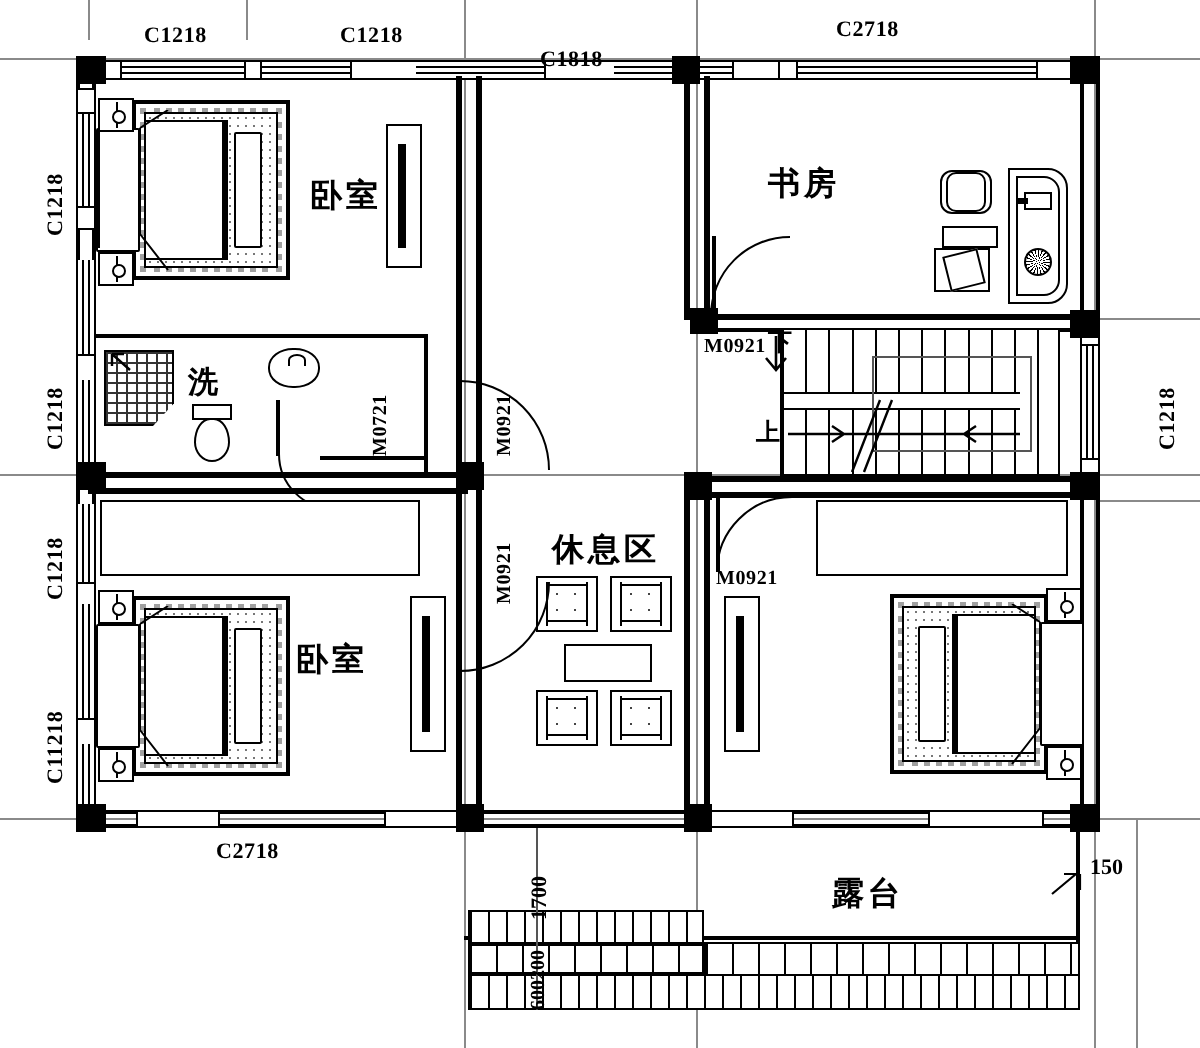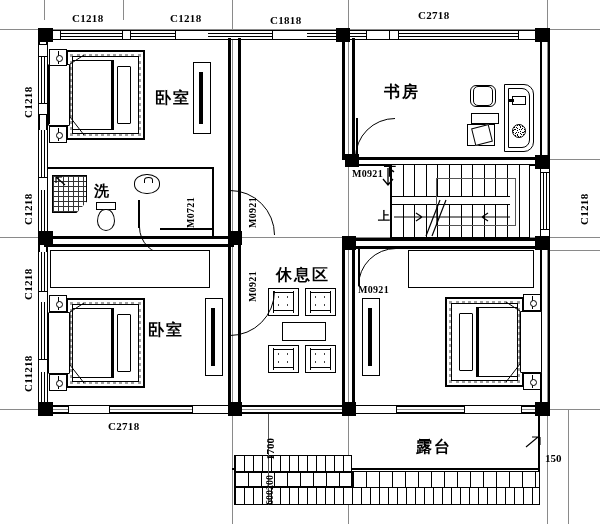--- a/index.html
+++ b/index.html
@@ -136,21 +136,21 @@
   <div class="jamb" style="left:389px;top:30px;width:10px;height:10px;"></div>
   <div class="win-h" style="left:447px;top:30px;width:72px;height:10px;"></div>
   <div class="jamb" style="left:518px;top:30px;width:26px;height:10px;"></div>
 
   <div class="col" style="left:38px;top:28px;width:15px;height:14px;"></div>
   <div class="col" style="left:336px;top:28px;width:14px;height:14px;"></div>
   <div class="col" style="left:535px;top:28px;width:15px;height:14px;"></div>
 
   <div class="lbl code" style="left:72px;top:12px;">C1218</div>
   <div class="lbl code" style="left:170px;top:12px;">C1218</div>
-  <div class="lbl code" style="left:270px;top:14px;">C1818</div>
+  <div class="lbl code" style="left:270px;top:24px;">C1818</div>
   <div class="lbl code" style="left:418px;top:9px;">C2718</div>
 
   <div class="wall v" style="left:38px;top:35px;width:2px;height:378px;"></div>
   <div class="wall v" style="left:46px;top:35px;width:2px;height:378px;"></div>
 
   <div class="win-v" style="left:38px;top:56px;width:10px;height:48px;"></div>
   <div class="jamb" style="left:38px;top:44px;width:10px;height:13px;"></div>
   <div class="jamb" style="left:38px;top:103px;width:10px;height:12px;"></div>
 
   <div class="win-v" style="left:38px;top:130px;width:10px;height:48px;"></div>
@@ -368,18 +368,18 @@
 
   <div class="railing" style="left:234px;top:455px;width:118px;height:17px;"></div>
   <div class="railing2" style="left:234px;top:472px;width:118px;height:15px;"></div>
   <div class="railing" style="left:234px;top:487px;width:306px;height:18px;"></div>
   <div class="railing2" style="left:352px;top:471px;width:188px;height:17px;"></div>
 
   <div class="dimline v" style="left:268px;top:414px;height:58px;"></div>
   <div class="lbl dim rot" style="left:264px;top:460px;">1700</div>
   <div class="dimline v" style="left:268px;top:472px;height:33px;"></div>
   <div class="lbl dim rot" style="left:264px;top:505px;font-size:10px;">600200</div>
-  <div class="lbl dim" style="left:545px;top:452px;">150</div>
+  <div class="lbl dim" style="left:545px;top:428px;">150</div>
   <svg class="abs" style="left:524px;top:425px;width:24px;height:26px;" viewBox="0 0 24 26">
     <path d="M2 22 L14 12 M8 12 L16 12 M16 12 L16 20" stroke="#000" stroke-width="1.1" fill="none"></path>
   </svg>
 
 </div>
 
 </body></html>

